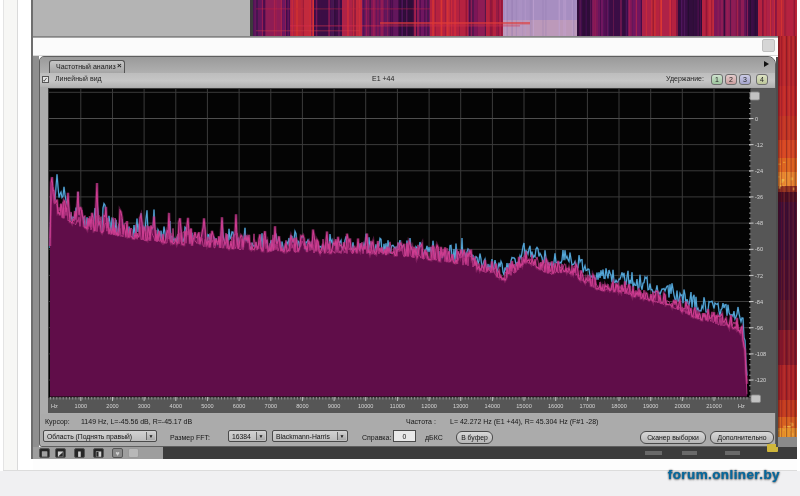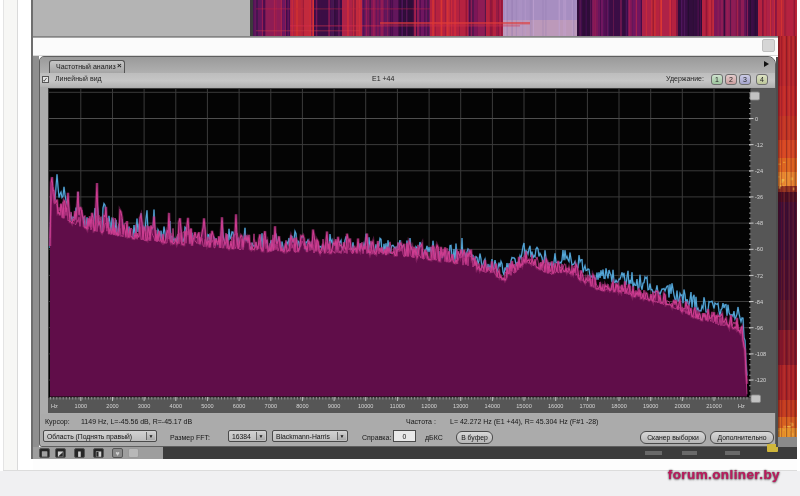--- a/index.html
+++ b/index.html
@@ -3,21 +3,21 @@
 <style>
 * { margin:0; padding:0; box-sizing:border-box; }
 body { width:800px; height:496px; background:#ffffff; font-family:"Liberation Sans", sans-serif; position:relative; overflow:hidden; }
 #wrap { position:absolute; left:0; top:0; width:800px; height:496px; opacity:0.999; }
 .abs { position:absolute; }
 .footer { left:0; top:471px; width:800px; height:25px; background:#f0f0f2; }
 .hline { left:3px; top:470px; width:794px; height:1px; background:#dcdcdc; }
 .vl1 { left:3px; top:0; width:1px; height:470px; background:#e4e4e4; }
 .lcol { left:4px; top:0; width:13px; height:470px; background:#f7f7f5; }
 .vl2 { left:17px; top:0; width:1px; height:470px; background:#dadada; }
-.watermark { right:20px; top:466.5px; font-size:13.5px; font-weight:bold; color:#be185d;
+.watermark { right:20px; top:466.5px; font-size:13.5px; font-weight:bold; color:#0369a1;
   text-shadow: 0 0 2px rgba(105,105,105,0.95), 0 1px 2px rgba(100,100,100,0.75), 0 0 1px rgba(85,85,85,0.9); letter-spacing:0.4px;}
 
 .appedge { left:31px; top:0; width:2px; height:459px; background:#6e6e6e; }
 .topgray { left:33px; top:0; width:217px; height:36px; background:#b4b4b4; }
 .topsep { left:250px; top:0; width:3px; height:36px; background:#3c3c3c; }
 .grayline { left:33px; top:36px; width:745px; height:2px; background:linear-gradient(#757575,#b5b5b5); }
 .whitestrip { left:33px; top:38px; width:745px; height:18px; background:#fbfbfb; border-bottom:1px solid #d8d8d8; }
 .wbtn { left:762px; top:39px; width:13px; height:13px; background:#d6d6d6; border:1px solid #c0c0c0; border-radius:2px;}
 .gutter { left:33px; top:56px; width:6px; height:391px; background:#8f8f8f; }
 .panel { left:39px; top:56px; width:737px; height:391px; background:#adadad; border:1px solid #5e5e5e; border-radius:5px 8px 3px 3px; }

